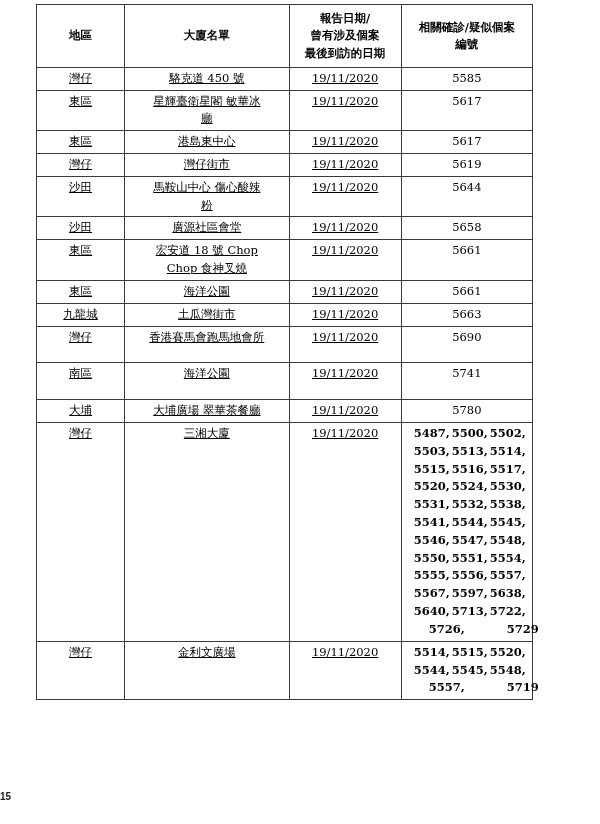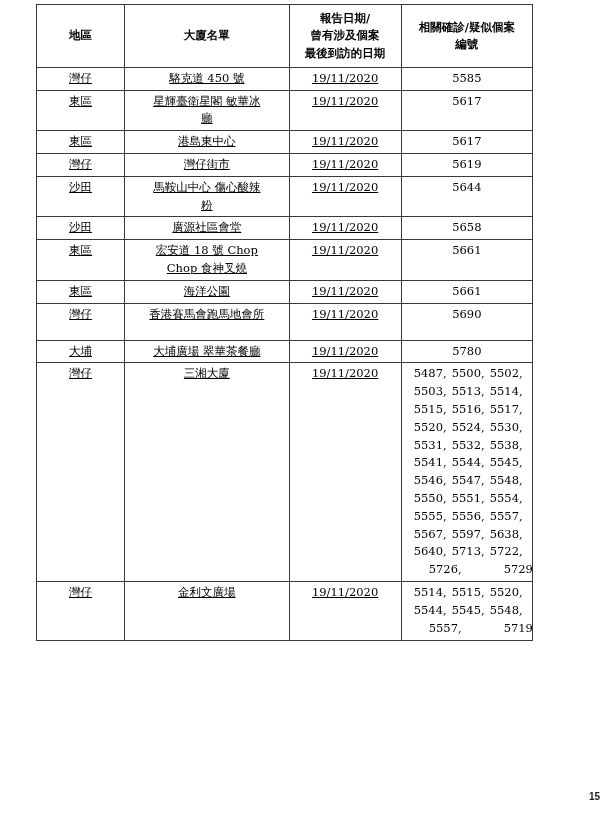--- a/index.html
+++ b/index.html
@@ -70,20 +70,21 @@
   .hdr-line { display: block; white-space: nowrap; }
 
   .bld-line { display: block; }
 
   
   .case-single { display: block; text-align: center; }
   .case-grid {
     display: block;
     text-align: center;
     padding: 0 4px;
+    font-weight: bold;
   }
   .case-row {
     display: block;
     white-space: nowrap;
     text-align: left;
     padding-left: 6px;
   }
   .case-row.center { text-align: center; padding-left: 0; }
   .case-num {
     display: inline-block;
@@ -91,21 +92,21 @@
     text-align: left;
   }
   .case-num.last { width: auto; }
   .case-row.center .case-num { width: auto; margin: 0 21px; }
 
   .page-number {
     position: absolute;
     left: 0;
     top: 791px;
     width: 600px;
-    text-align: right;
+    text-align: left;
     font-family: "Liberation Sans", sans-serif;
     font-size: 10px;
     font-weight: bold;
     color: #222222;
   }
 </style>
 </head>
 <body>
 
 <div class="page">
@@ -215,27 +216,47 @@
             <td class="cell-district">東區</td>
             <td class="cell-building">
               <span class="bld-line">海洋公園</span>
             </td>
             <td class="cell-date">19/11/2020</td>
             <td class="cell-cases">
               <span class="case-single">5661</span>
             </td>
           </tr>
           <tr>
+            <td class="cell-district">九龍城</td>
+            <td class="cell-building">
+              <span class="bld-line">土瓜灣街市</span>
+            </td>
+            <td class="cell-date">19/11/2020</td>
+            <td class="cell-cases">
+              <span class="case-single">5663</span>
+            </td>
+          </tr>
+          <tr>
             <td class="cell-district" style="padding-bottom: 16px;">灣仔</td>
             <td class="cell-building">
               <span class="bld-line">香港賽馬會跑馬地會所</span>
             </td>
             <td class="cell-date">19/11/2020</td>
             <td class="cell-cases">
               <span class="case-single">5690</span>
+            </td>
+          </tr>
+          <tr>
+            <td class="cell-district" style="padding-bottom: 16px;">南區</td>
+            <td class="cell-building">
+              <span class="bld-line">海洋公園</span>
+            </td>
+            <td class="cell-date">19/11/2020</td>
+            <td class="cell-cases">
+              <span class="case-single">5741</span>
             </td>
           </tr>
           <tr>
             <td class="cell-district">大埔</td>
             <td class="cell-building">
               <span class="bld-line">大埔廣場 翠華茶餐廳</span>
             </td>
             <td class="cell-date">19/11/2020</td>
             <td class="cell-cases">
               <span class="case-single">5780</span>

